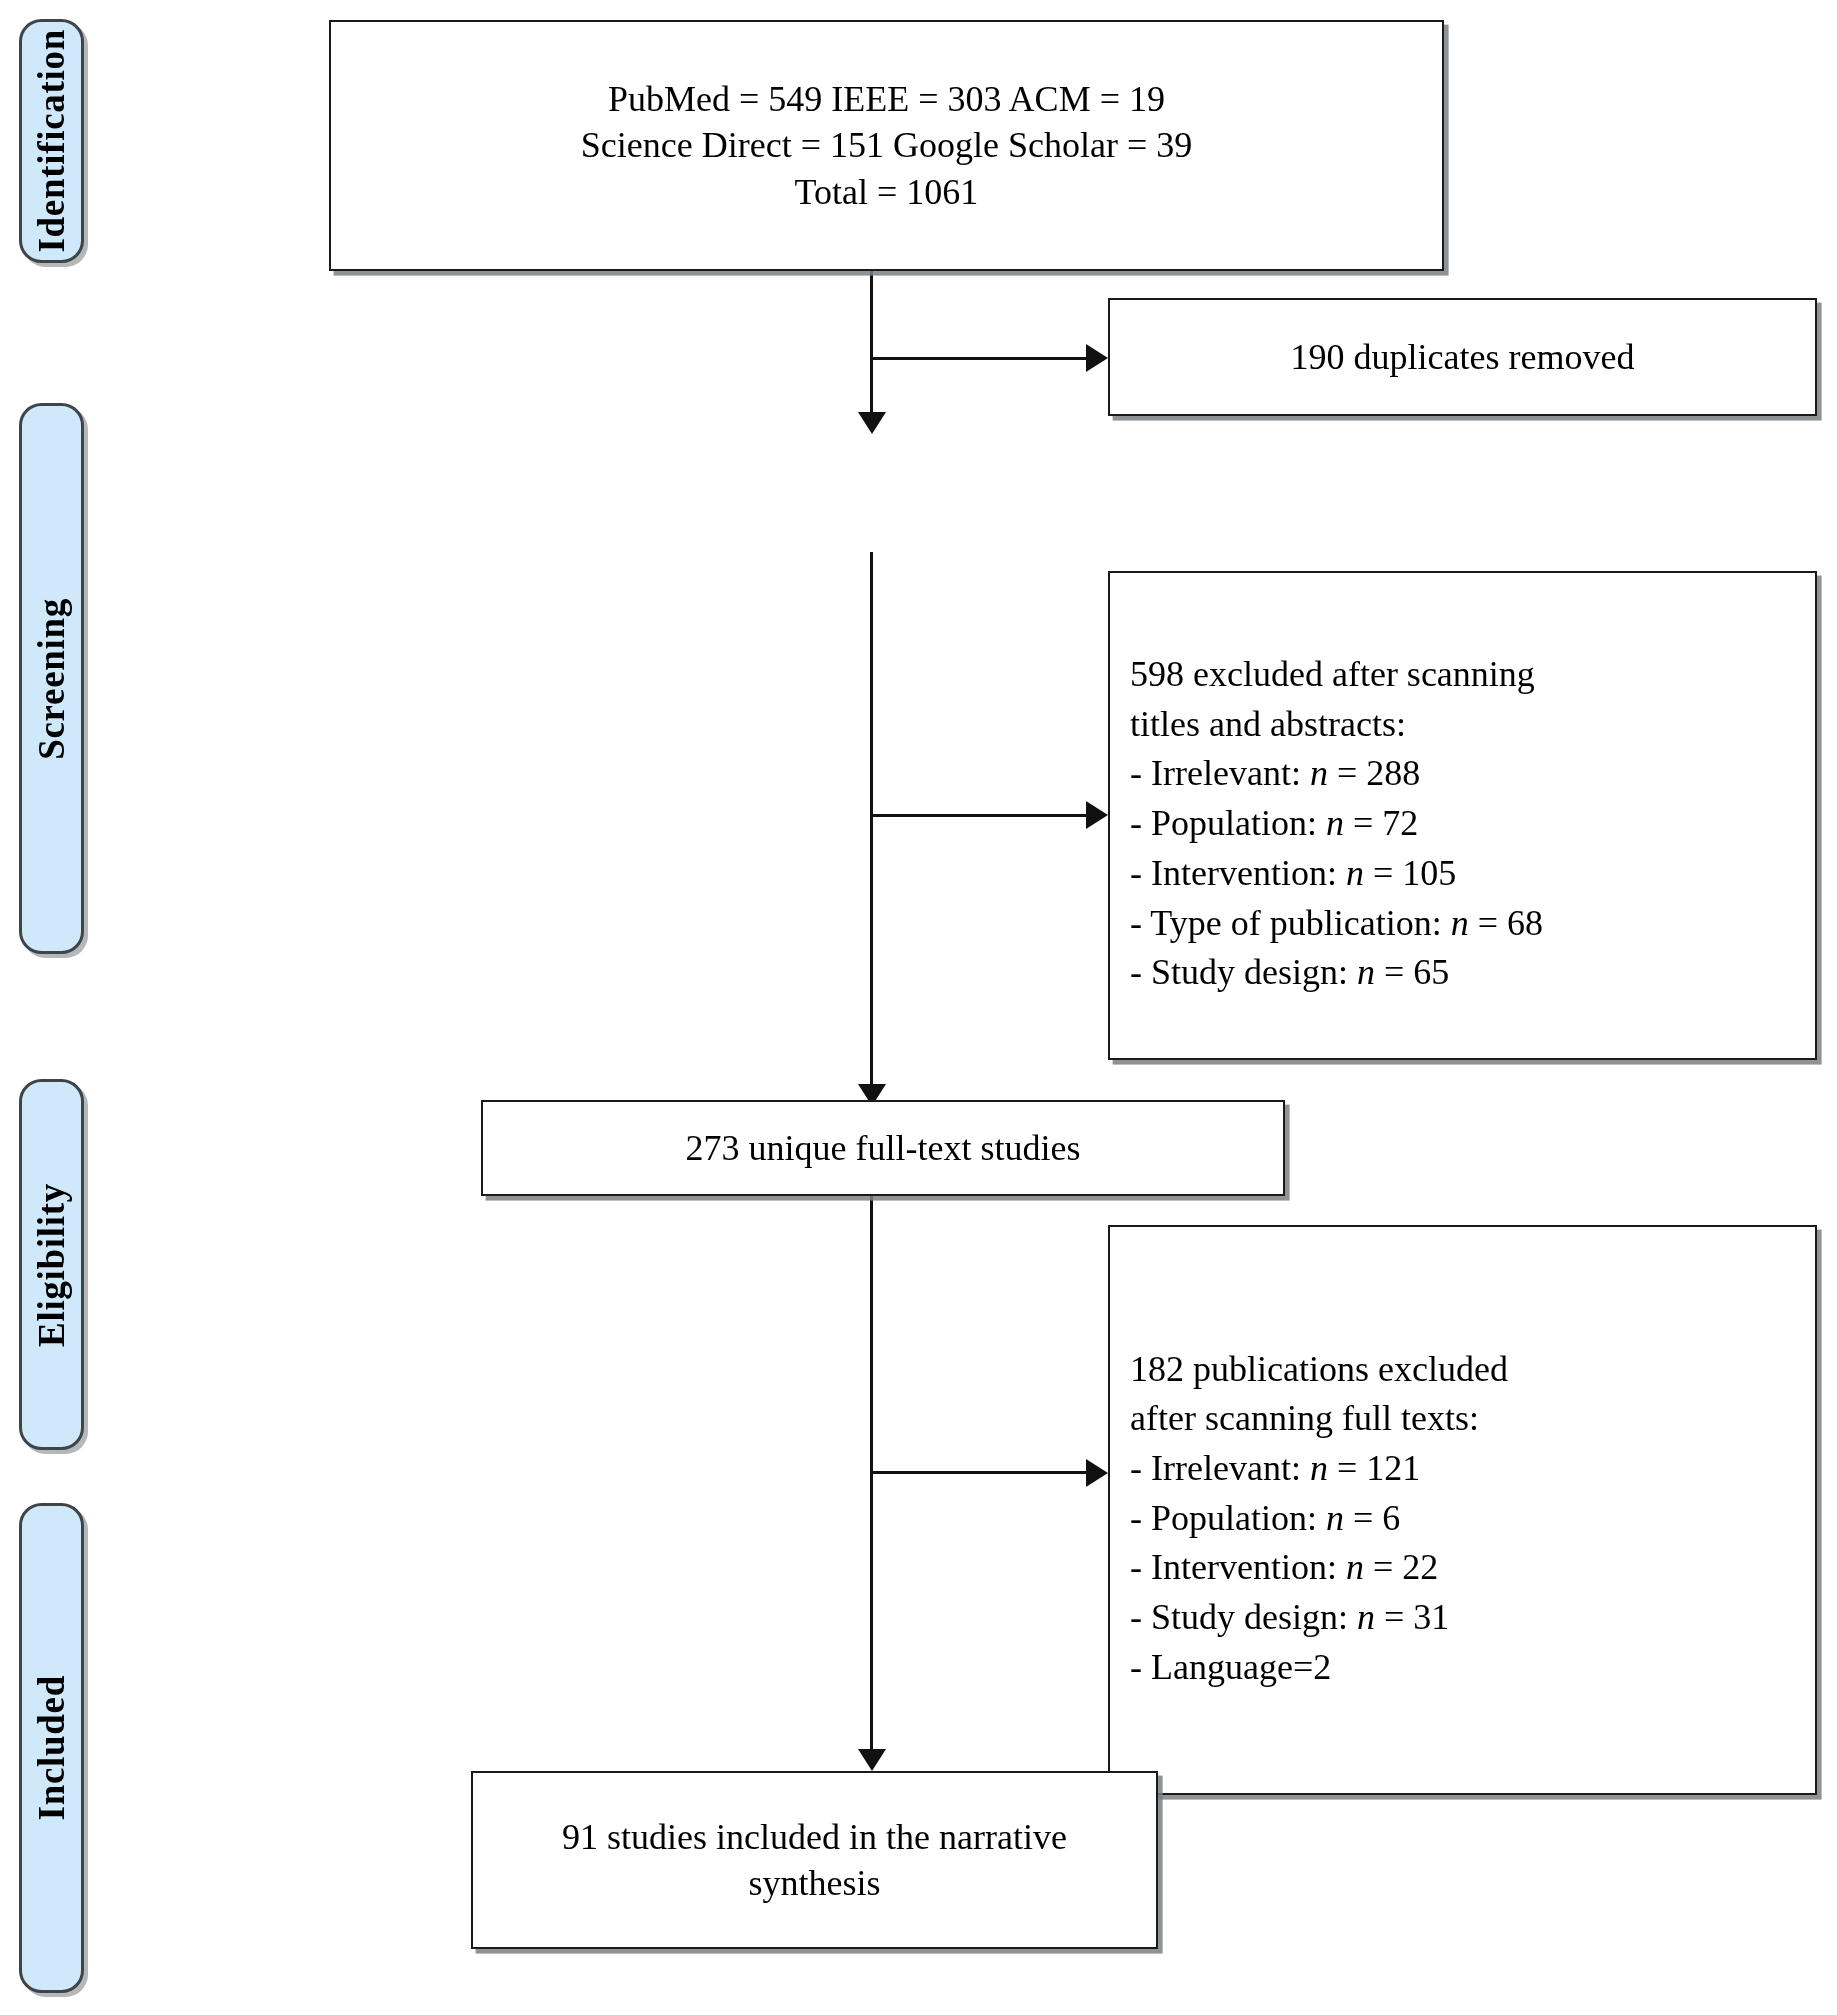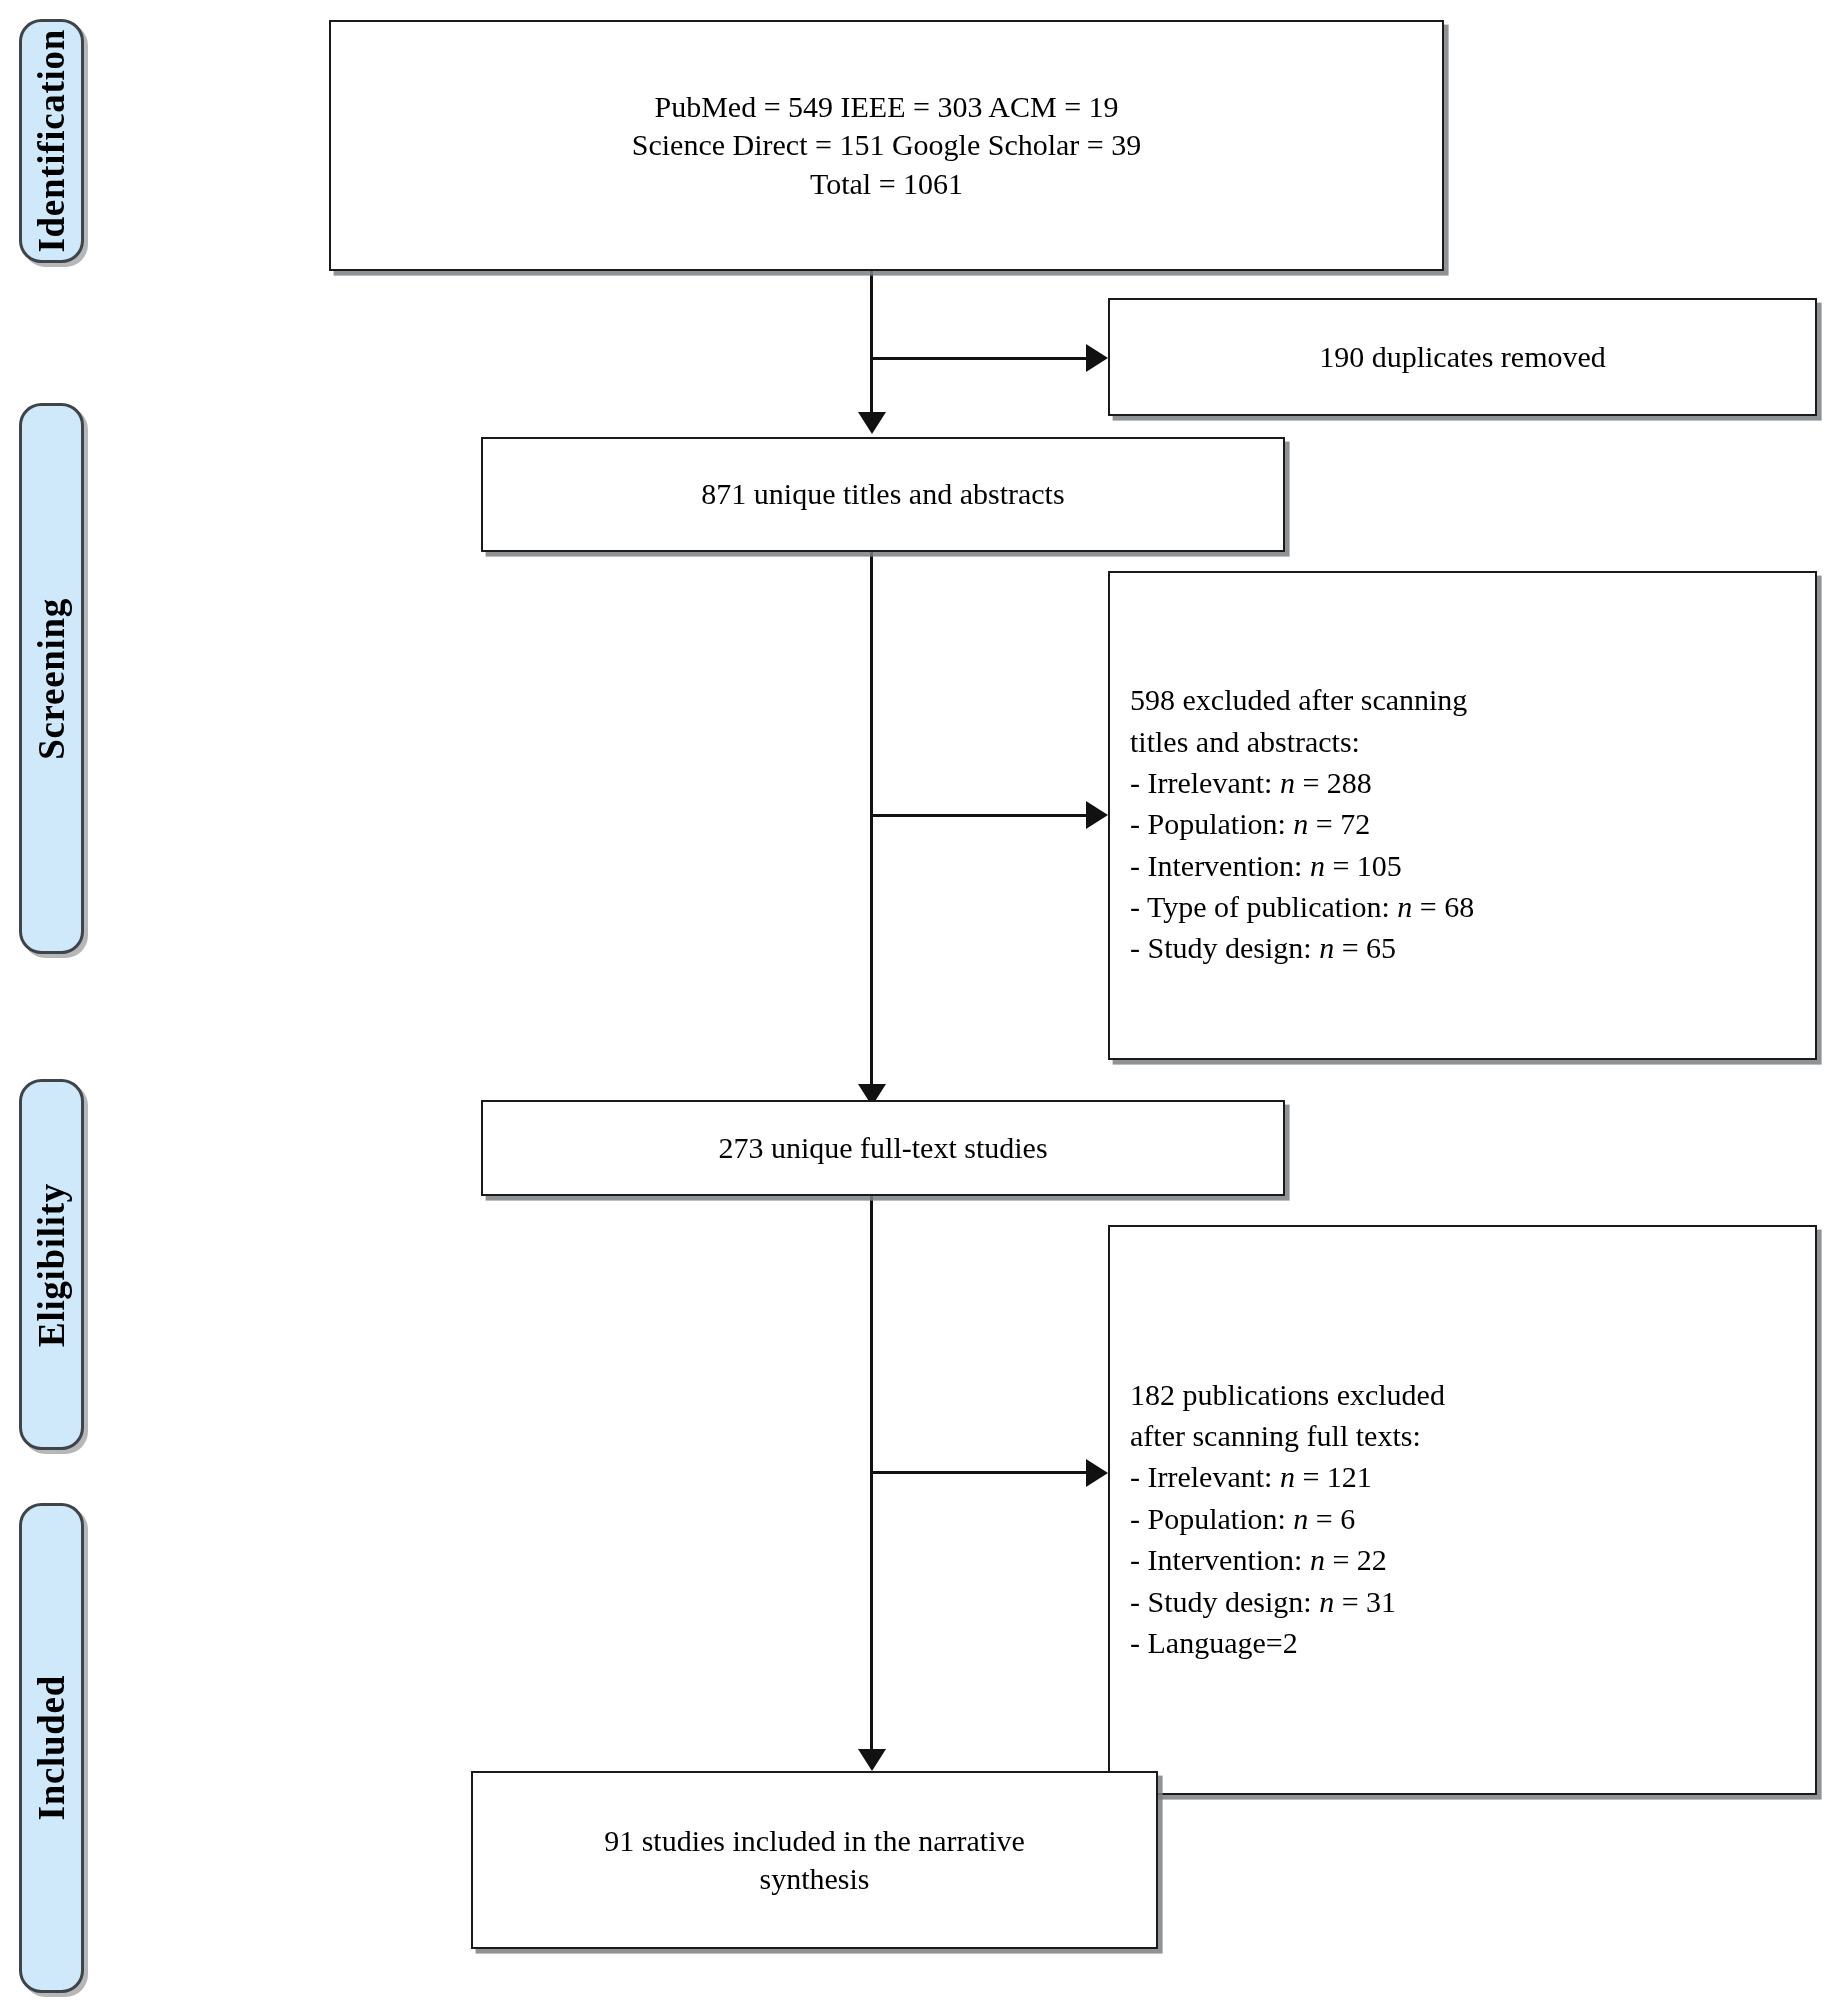--- a/index.html
+++ b/index.html
@@ -46,21 +46,21 @@
     position: absolute;
     background: #ffffff;
     border: 2.7px solid #1a1a1a;
     box-sizing: border-box;
     box-shadow: 4.6px 4.6px 0 0 rgba(125,128,131,0.85);
     display: flex;
     align-items: center;
     justify-content: center;
   }
   .flow-box .box-text {
-    font-size: 30px;
+    font-size: 36px;
     line-height: 1.28;
     text-align: center;
     padding: 0 12px;
     white-space: pre-line;
   }
   .flow-box.left-align {
     align-items: center;
     justify-content: flex-start;
   }
   .flow-box.left-align .box-text {
@@ -141,23 +141,20 @@
   <div class="flow-box" style="left:329px; top:20px; width:1115px; height:251px;">
     <span class="box-text">PubMed = 549 IEEE = 303 ACM = 19
 Science Direct = 151 Google Scholar = 39
 Total = 1061</span>
   </div>
 
   <div class="flow-box" style="left:1108px; top:298px; width:709px; height:118px;">
     <span class="box-text">190 duplicates removed</span>
   </div>
 
-  <div class="flow-box" style="left:481px; top:437px; width:804px; height:115px;">
-    <span class="box-text">871 unique titles and abstracts</span>
-  </div>
 
   <div class="flow-box left-align" style="left:1108px; top:571px; width:709px; height:489px;">
     <span class="box-text">598 excluded after scanning
 titles and abstracts:
 - Irrelevant: <i class="italic-n">n</i> = 288
 - Population: <i class="italic-n">n</i> = 72
 - Intervention: <i class="italic-n">n</i> = 105
 - Type of publication: <i class="italic-n">n</i> = 68
 - Study design: <i class="italic-n">n</i> = 65</span>
   </div>

